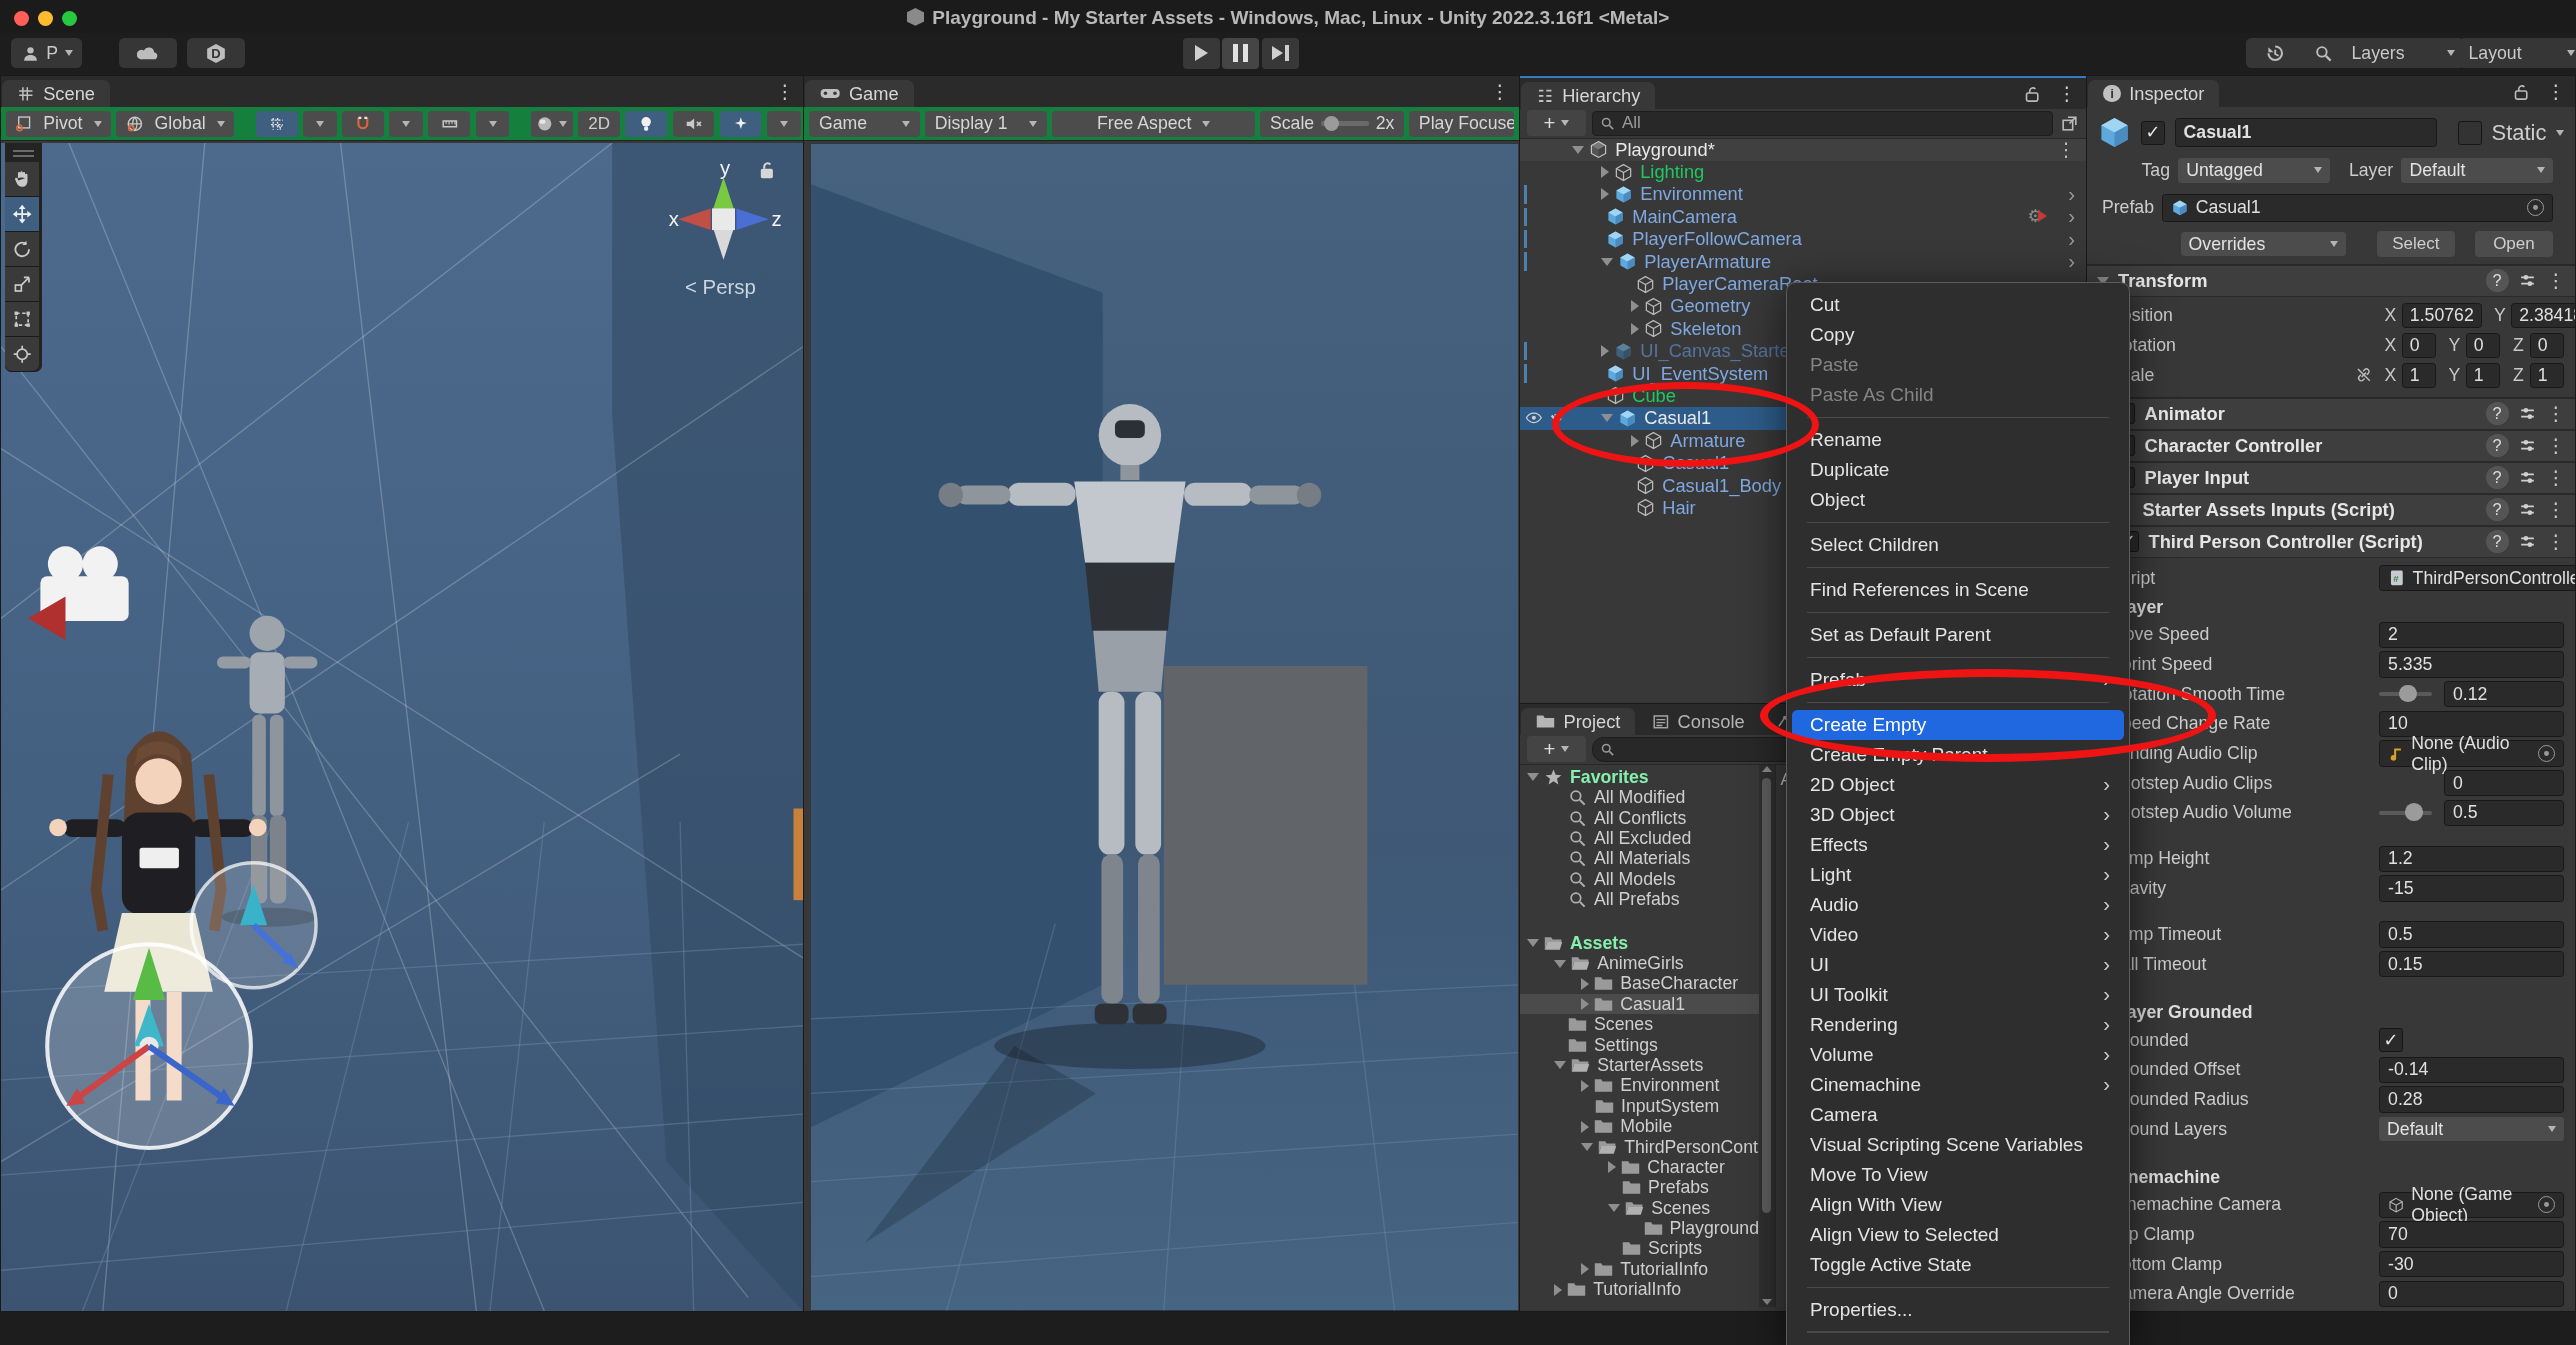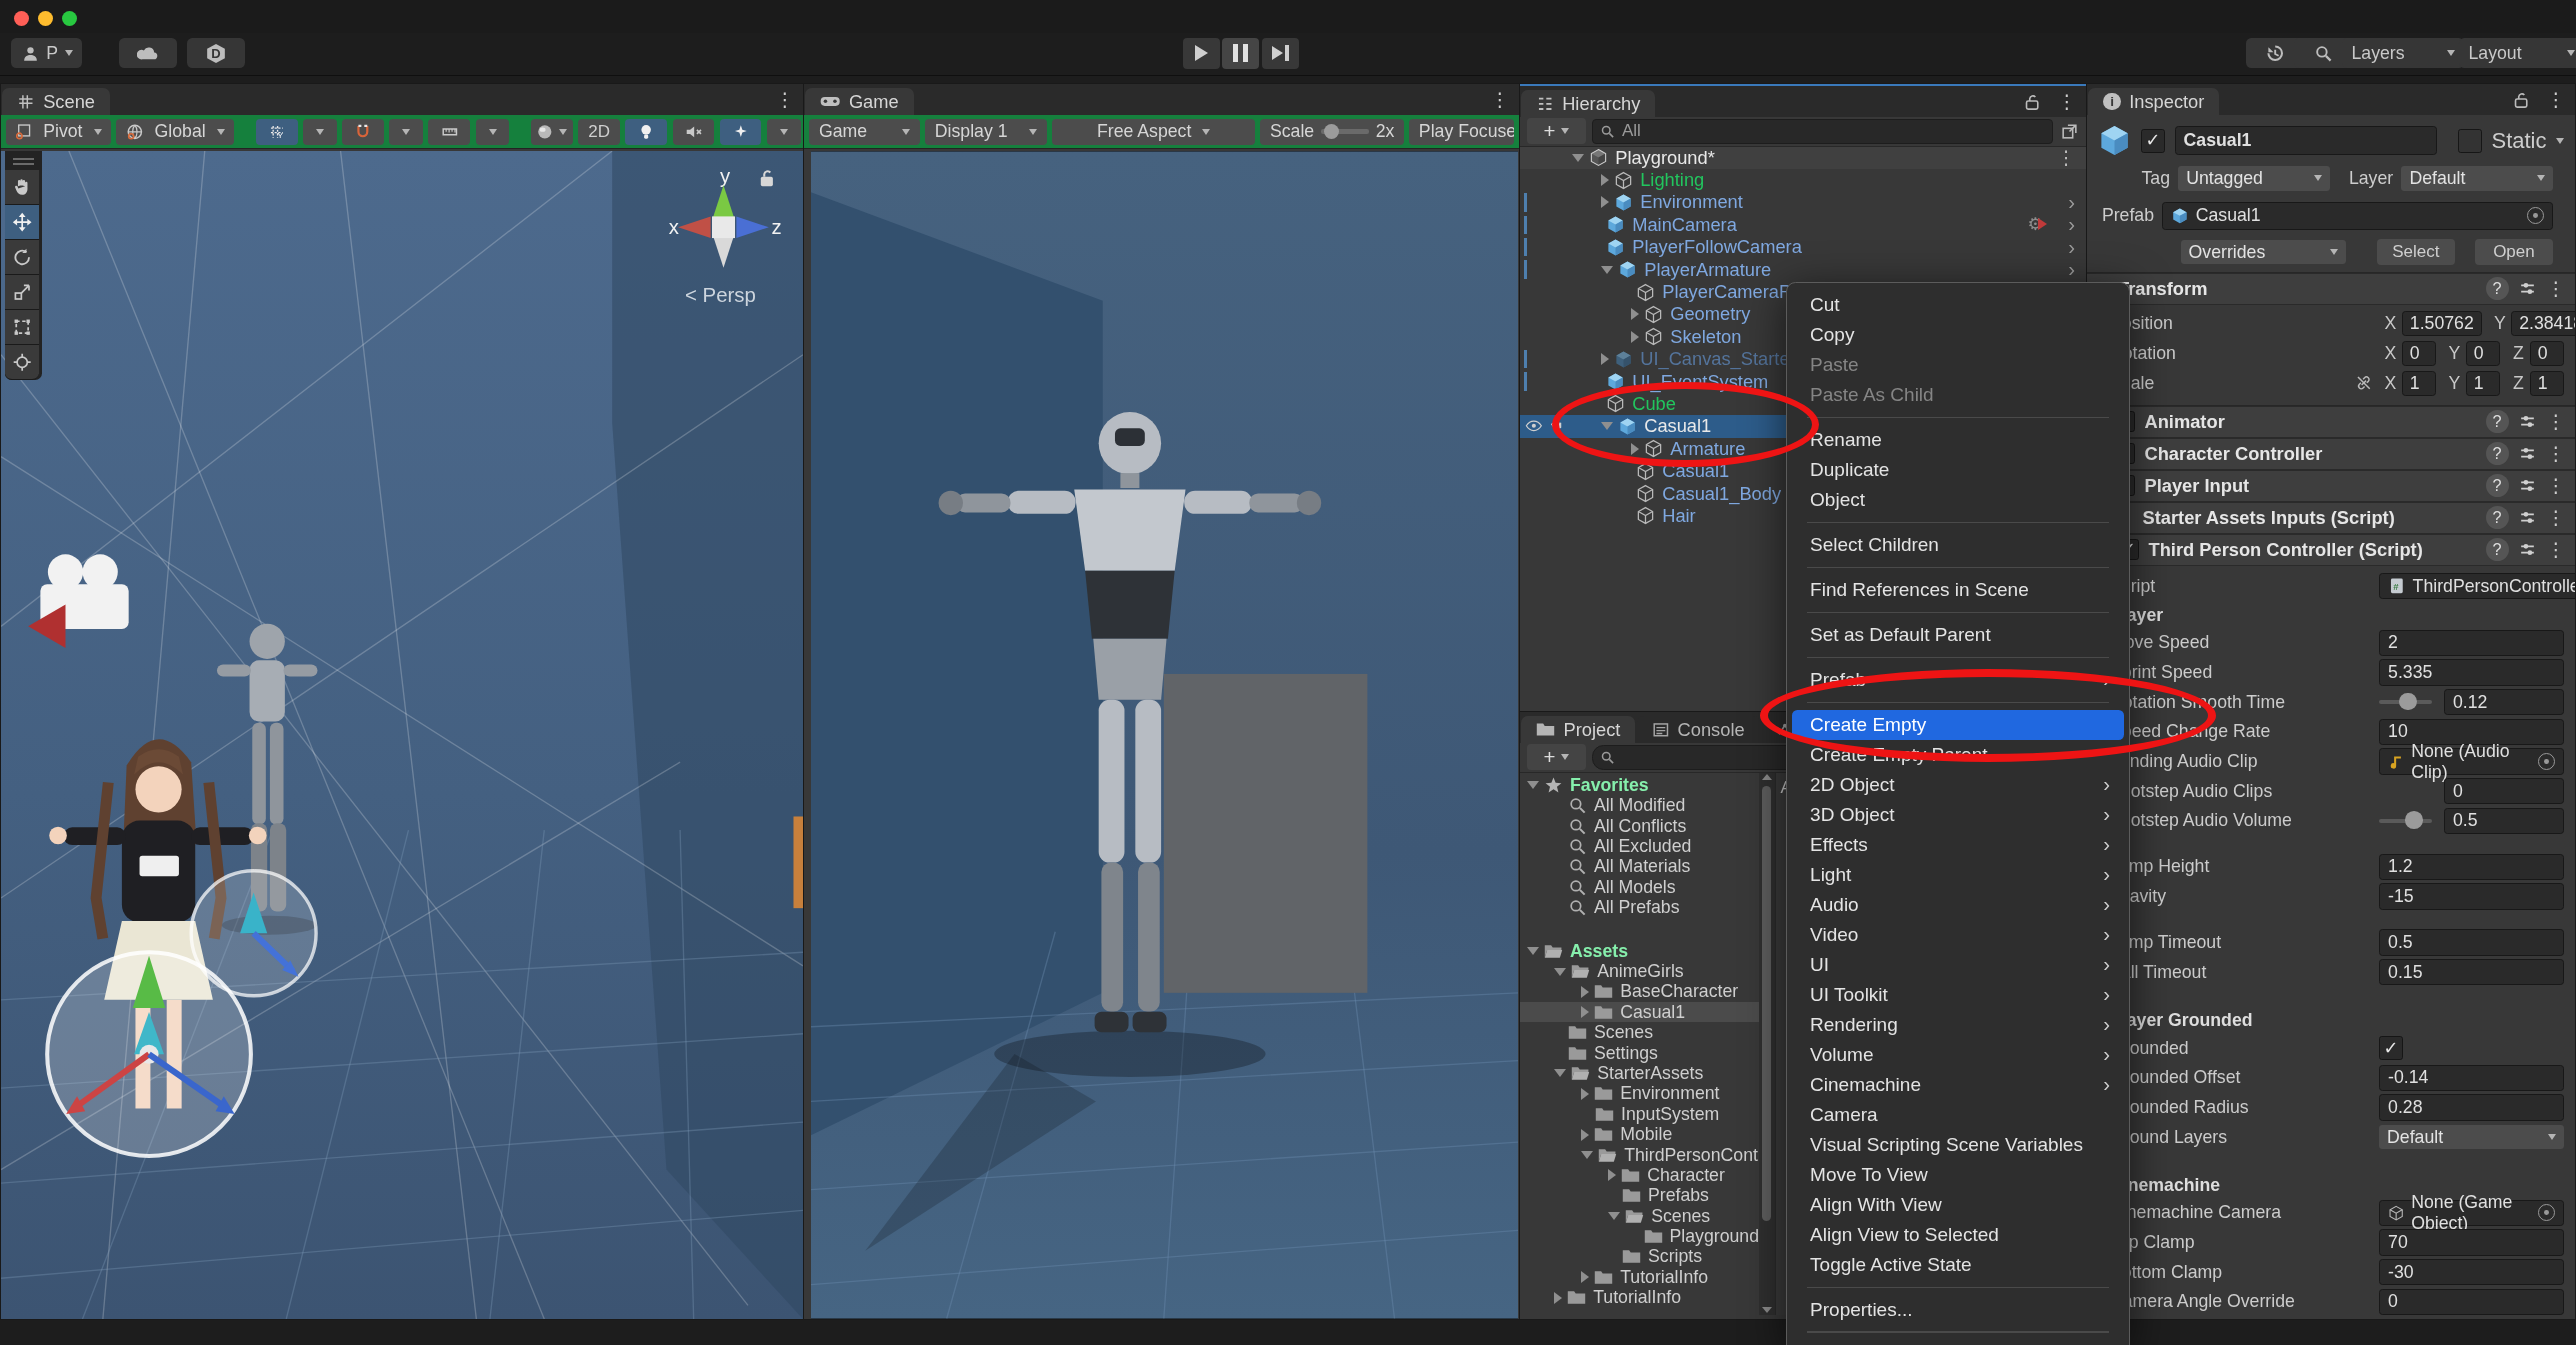--- a/index.html
+++ b/index.html
@@ -10,21 +10,21 @@
   #titlebar{left:0;top:0;width:2576px;height:33px;background:#1b1b1b;}
   .tl{width:15px;height:15px;border-radius:50%;top:11px;}
   #title-text{width:100%;top:6.8px;text-align:center;font-size:19px;font-weight:bold;color:#b8b8b8;}
   #topbar{left:0;top:33px;width:2576px;height:42px;background:#1d1d1d;border-bottom:1.4px solid #0f0f0f;}
   .tb-btn{height:30px;background:#363636;border-radius:5.4px;display:flex;align-items:center;gap:6.8px;
           padding:0 9.5px;color:#c9c9c9;font-size:17.7px;top:5.4px;}
   .playbtn{width:37px;height:31px;background:#383838;top:4.8px;border-radius:4.1px;display:flex;align-items:center;justify-content:center;}
   .caret{width:0;height:0;border-left:6.1px solid transparent;border-right:6.1px solid transparent;border-top:7.5px solid #b5b5b5;display:inline-block;}
   .caret.sm{border-left-width:4.8px;border-right-width:4.8px;border-top-width:6.1px;}
   
-  .panel{background:#383838;border:1.4px solid #191919;box-sizing:border-box;margin-top:8px;}
+  .panel{background:#383838;border:1.4px solid #191919;box-sizing:border-box;}
   .tabbar{height:31px;background:#2a2a2a;display:flex;align-items:flex-end;position:relative;}
   .tab{background:#383838;height:27px;padding:0 15px;display:flex;align-items:center;gap:8.1px;
        border-radius:6.8px 6.8px 0 0;color:#d6d6d6;font-size:18.3px;margin-left:1.4px;}
   .tab.inactive{background:#2a2a2a;color:#b5b5b5;}
   .tab-icons{position:absolute;right:9.5px;top:4.1px;display:flex;gap:17.7px;color:#bbb;font-size:20.4px;align-items:center;}
   .ptoolbar{height:34px;background:#15803d;border-bottom:1.4px solid #232323;display:flex;align-items:center;padding:0 5.4px;gap:5.4px;box-sizing:border-box;}
   .dd{background:#4c4c4c;border-radius:4.1px;height:26px;display:flex;align-items:center;gap:11px;padding:0 9.5px;font-size:17.7px;color:#d6d6d6;}
   .tbtn{background:#4c4c4c;border-radius:4.1px;height:26px;min-width:31px;display:flex;align-items:center;justify-content:center;gap:5.4px;padding:0 5.4px;color:#cfcfcf;font-size:17px;}
   .tbtn.on{background:#3e5f80;}
   .vsep{width:1.4px;height:23px;background:#454545;margin:0 5.4px;}
@@ -78,20 +78,23 @@
 </style>
 </head>
 <body>
 
 <div id="app">
 
   <div id="titlebar" class="abs">
     <div class="tl abs" style="left:13.6px;background:#ff5f57"></div>
     <div class="tl abs" style="left:38px;background:#febc2e"></div>
     <div class="tl abs" style="left:62px;background:#28c840"></div>
+    <div id="title-text" class="abs">
+      <span style="display:inline-block;width:17.7px;height:17.7px;background:#8a8a8a;clip-path:polygon(50% 0,100% 25%,100% 75%,50% 100%,0 75%,0 25%);margin-right:8.1px;vertical-align:-2px;"></span><span>Playground - My Starter Assets - Windows, Mac, Linux - Unity 2022.3.16f1 &lt;Metal&gt;</span>
+    </div>
   </div>
 
   <div id="topbar" class="abs">
     <div class="tb-btn abs" style="left:11px;">
       <svg width="19" height="19" viewBox="0 0 24 24">
           <circle cx="12" cy="8" r="4" fill="#bdbdbd"></circle>
           <path d="M4 21c0-5 4-7 8-7s8 2 8 7z" fill="#bdbdbd"></path>
         </svg>
       <span>P</span>
         <span class="caret sm"></span>

